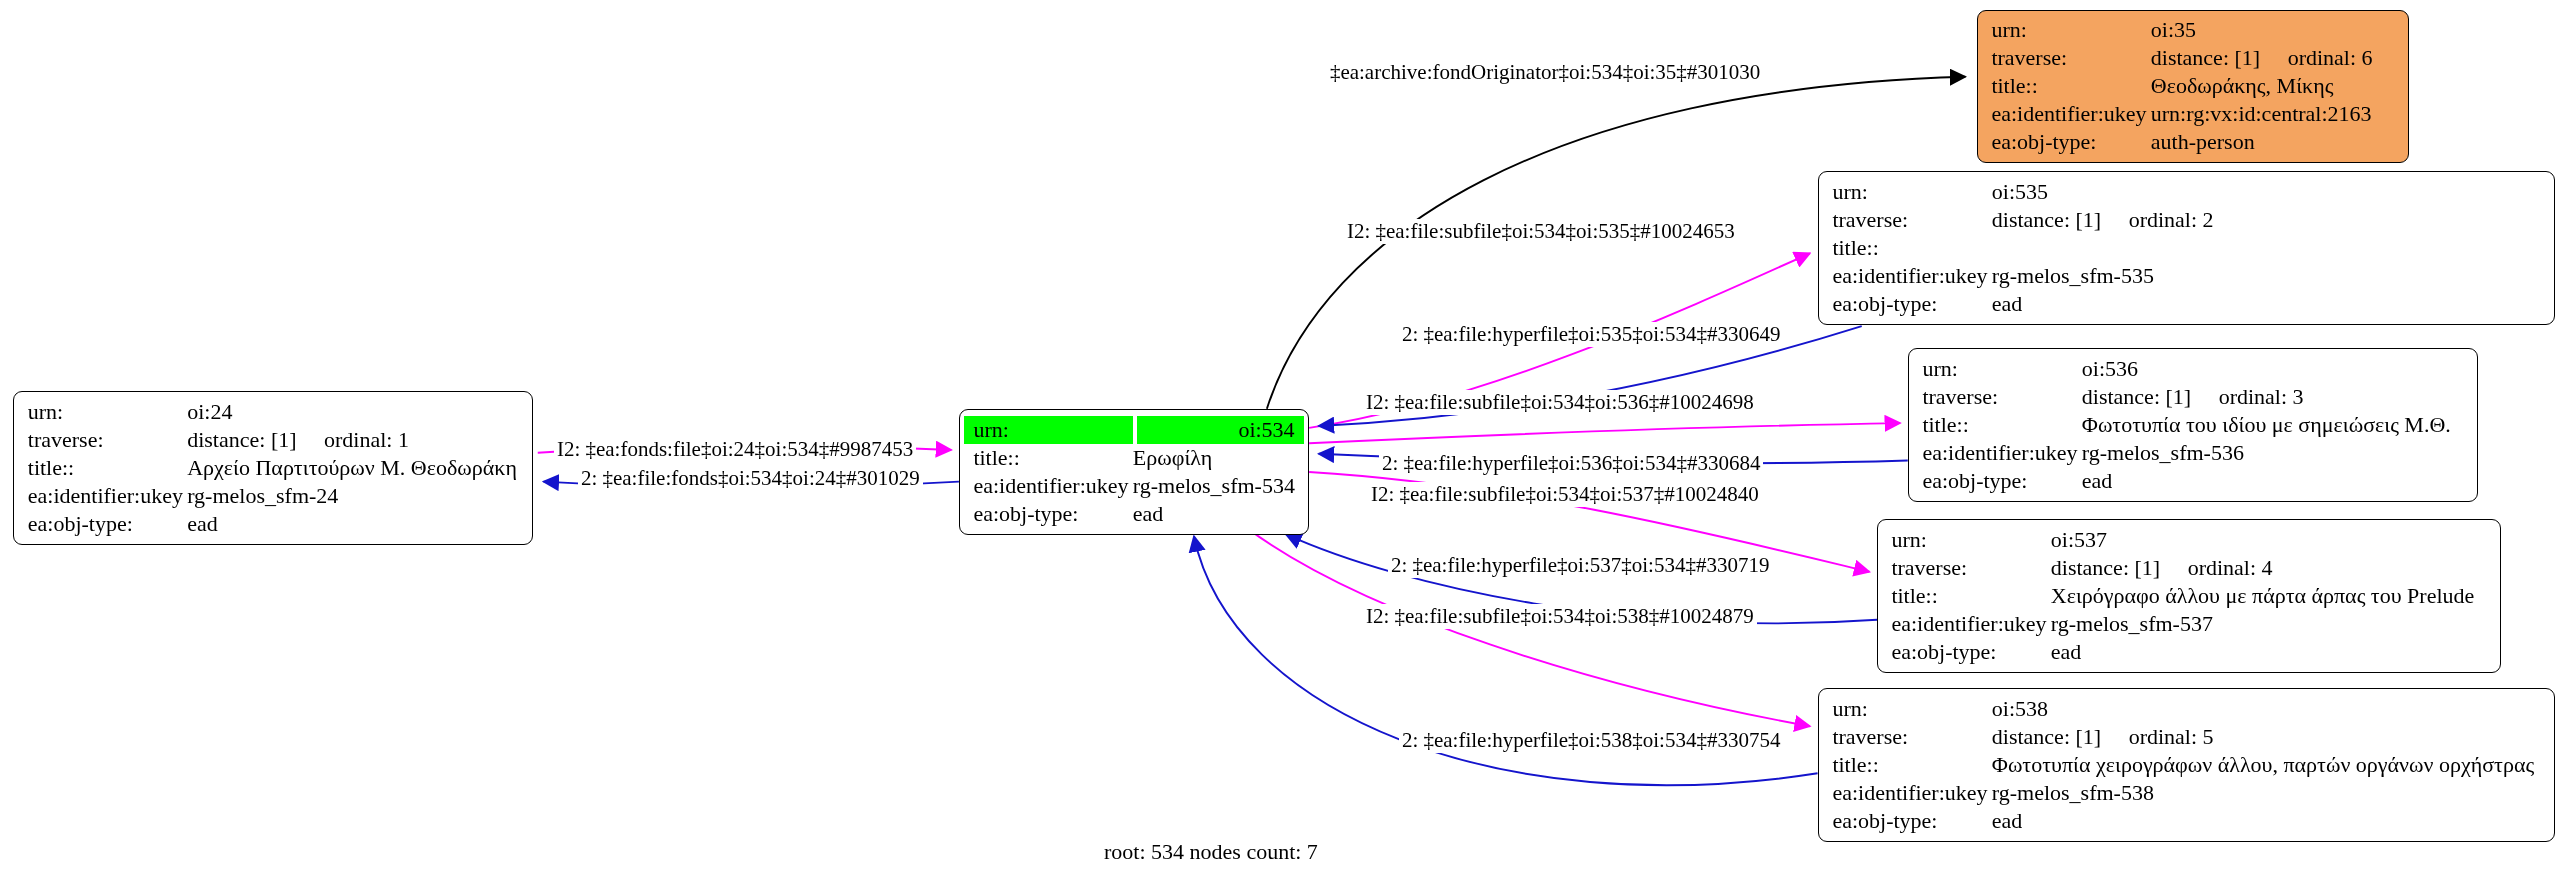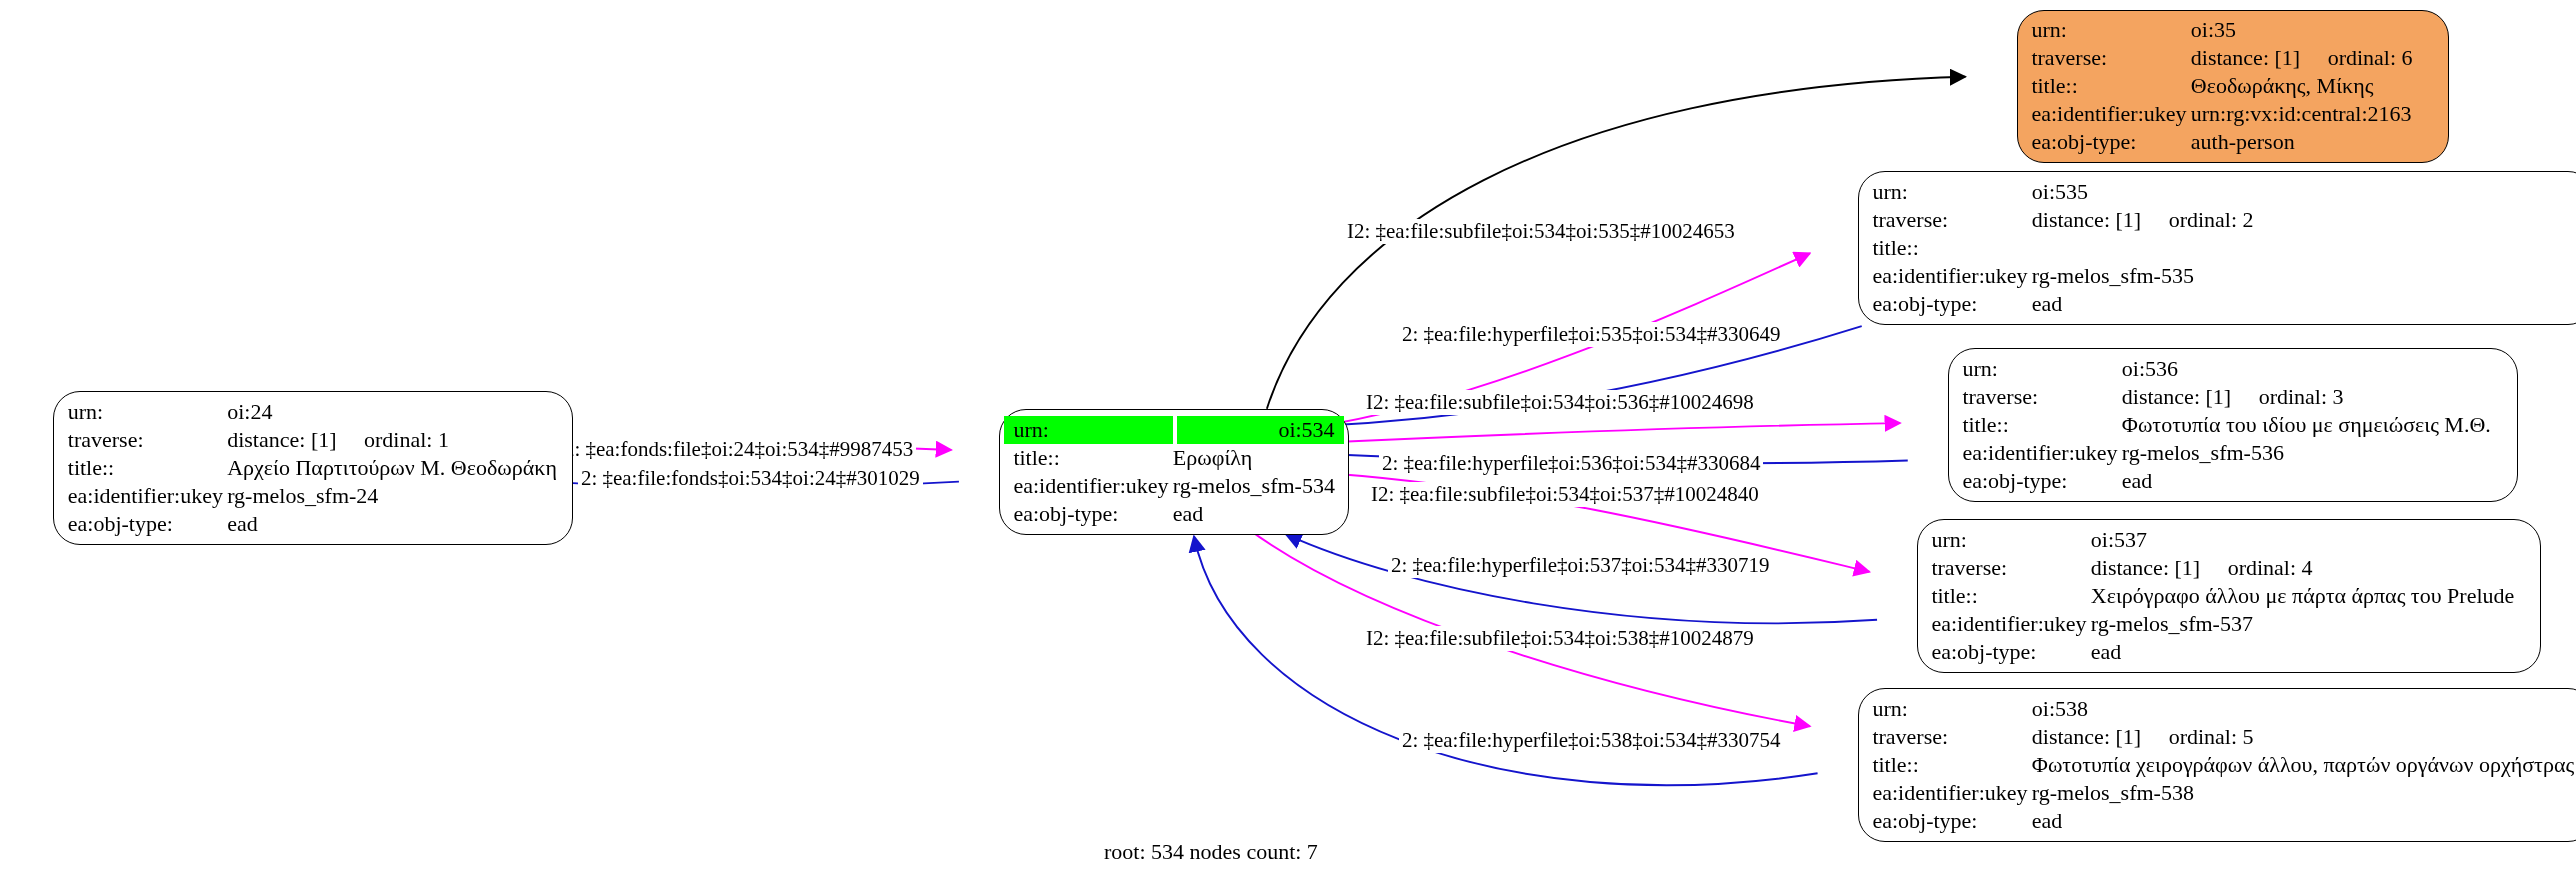--- a/index.html
+++ b/index.html
@@ -12,22 +12,22 @@
   html,body{margin:0;padding:0;background:#fff;}
   .canvas{position:relative;width:2576px;height:874px;background:#ffffff;overflow:hidden;
           font-family:"Liberation Serif", serif;}
   svg.edges{position:absolute;left:0;top:0;z-index:1;}
   svg.edges path.edge{fill:none;stroke-width:2px;}
   .e-sub{stroke:var(--edge-subfile);}
   .e-hyp{stroke:var(--edge-hyperfile);}
   .e-orig{stroke:var(--edge-originator);}
   .edge-label{position:absolute;z-index:2;font-size:21px;line-height:25px;color:#000;
               background:#fff;padding:0 2.9px;white-space:nowrap;}
-  .node{position:absolute;z-index:3;background:#fff;border:1.9px solid #000;border-radius:27px;
-        padding:5.8px 3.8px;box-sizing:border-box;margin-left:40px;}
+  .node{position:absolute;z-index:3;background:#fff;border:1.9px solid #000;border-radius:9px;
+        padding:5.8px 3.8px;box-sizing:border-box;}
   .node.person{background:var(--person-fill);}
   .row{display:flex;font-size:22px;line-height:28px;color:#000;}
   .lbl{flex:0 0 auto;width:169px;padding-left:9.6px;box-sizing:border-box;white-space:nowrap;}
   .val{white-space:pre;padding-right:9.6px;text-align:right;}
   .row.hl .lbl{background:var(--highlight);margin-right:3.8px;}
   .row.hl .val{background:var(--highlight);flex:1;}
   .footer{position:absolute;z-index:2;font-size:22px;color:#000;}
 </style>
 </head>
 <body>
@@ -58,27 +58,28 @@
     <path class="edge e-sub" d="M 1364 492 C 1580 505, 1790 558, 1948 596" marker-end="url(#arrow-sub)"></path>
     <path class="edge e-hyp" d="M 1956 646 C 1700 664, 1462 612, 1340 557" marker-end="url(#arrow-hyp)"></path>
 
     <path class="edge e-sub" d="M 1300 551 C 1420 640, 1660 716, 1886 757" marker-end="url(#arrow-sub)"></path>
     <path class="edge e-hyp" d="M 1894 806 C 1560 858, 1282 742, 1244 559" marker-end="url(#arrow-hyp)"></path>
 
     <path class="edge e-sub" d="M 560 472 C 700 463, 860 463, 991 469" marker-end="url(#arrow-sub)"></path>
     <path class="edge e-hyp" d="M 999 502 C 860 510, 700 510, 566 502" marker-end="url(#arrow-hyp)"></path>
   </svg>
 
+  <span class="edge-label" style="left:1327px;top:60px">‡ea:archive:fondOriginator‡oi:534‡oi:35‡#301030</span>
   <span class="edge-label" style="left:1344px;top:219px">I2: ‡ea:file:subfile‡oi:534‡oi:535‡#10024653</span>
   <span class="edge-label" style="left:1399px;top:322px">2: ‡ea:file:hyperfile‡oi:535‡oi:534‡#330649</span>
   <span class="edge-label" style="left:1363px;top:390px">I2: ‡ea:file:subfile‡oi:534‡oi:536‡#10024698</span>
   <span class="edge-label" style="left:1379px;top:451px">2: ‡ea:file:hyperfile‡oi:536‡oi:534‡#330684</span>
   <span class="edge-label" style="left:1368px;top:482px">I2: ‡ea:file:subfile‡oi:534‡oi:537‡#10024840</span>
   <span class="edge-label" style="left:1388px;top:553px">2: ‡ea:file:hyperfile‡oi:537‡oi:534‡#330719</span>
-  <span class="edge-label" style="left:1363px;top:626px">I2: ‡ea:file:subfile‡oi:534‡oi:538‡#10024879</span>
+  <span class="edge-label" style="left:1363px;top:604px">I2: ‡ea:file:subfile‡oi:534‡oi:538‡#10024879</span>
   <span class="edge-label" style="left:1399px;top:728px">2: ‡ea:file:hyperfile‡oi:538‡oi:534‡#330754</span>
   <span class="edge-label" style="left:554px;top:437px">I2: ‡ea:fonds:file‡oi:24‡oi:534‡#9987453</span>
   <span class="edge-label" style="left:578px;top:466px">2: ‡ea:file:fonds‡oi:534‡oi:24‡#301029</span>
 
   <div class="node" style="left:13.4px;top:391px;width:520px">
     <div class="row">
       <span class="lbl">urn:</span>
       <span class="val">oi:24</span>
     </div>
     <div class="row">

